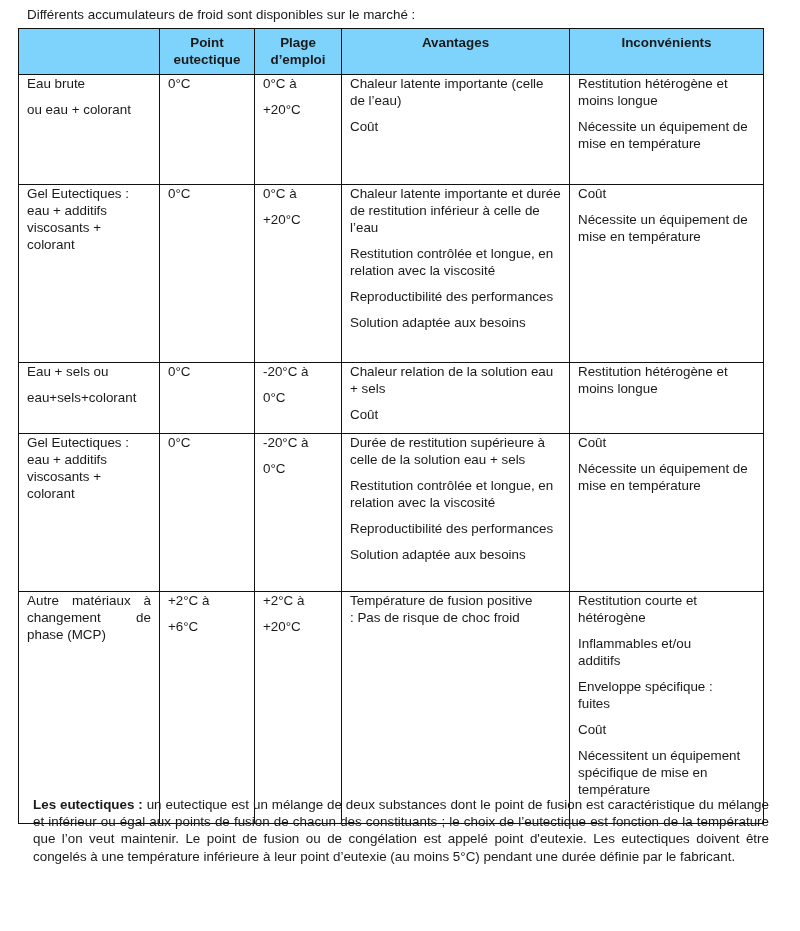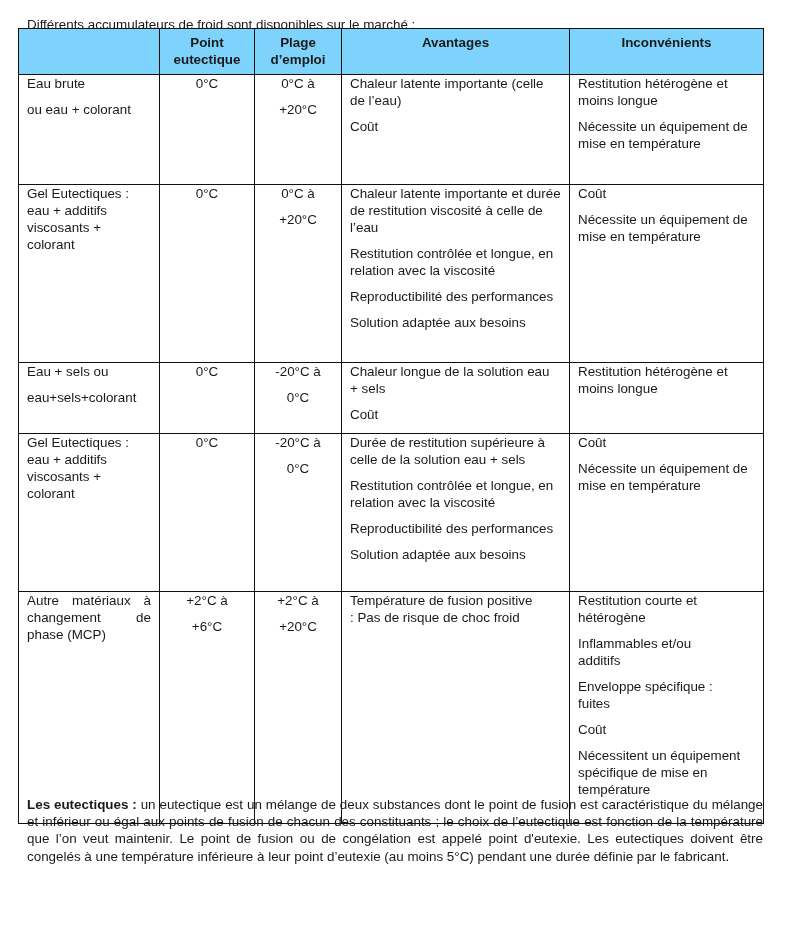--- a/index.html
+++ b/index.html
@@ -1,41 +1,41 @@
 <!DOCTYPE html>
 <html><head>
 <meta charset="utf-8">
 <style>
   html, body { margin: 0; padding: 0; background: #ffffff; }
   body {
     width: 800px; height: 931px; position: relative; overflow: hidden;
     font-family: "Liberation Sans", sans-serif; font-size: 13.4px; color: #1a1a1a;
   }
-  .intro { position: absolute; left: 27px; top: 16px; line-height: 17px; }
+  .intro { position: absolute; left: 27px; top: 6px; line-height: 17px; }
   table.acc {
     position: absolute; left: 18px; top: 28px;
     border-collapse: collapse; table-layout: fixed; width: 745px;
   }
   table.acc td, table.acc th {
     border: 1.5px solid #111; vertical-align: top; padding: 0 8px; line-height: 17px;
   }
   table.acc th {
     background: #7dd3fc; font-weight: bold; text-align: center; padding-top: 5px;
     height: 40px;
   }
   col.c1 { width: 141px; } col.c2 { width: 95px; } col.c3 { width: 87px; }
   col.c4 { width: 228px; } col.c5 { width: 194px; }
   td.name { padding-top: 6px; }
-  td.center { text-align: center; padding-top: 6px; margin-top: 40px; }
+  td.center { padding-top: 6px; margin-top: 40px; }
   td.list { padding-top: 6px; padding-bottom: 4px; }
   .p { margin: 0 0 9px 0; }
   .p:last-child { margin-bottom: 0; }
   .center .p { margin-bottom: 9px; }
   .justify { text-align: justify; text-align-last: left; }
-  .notes { position: absolute; left: 27px; top: 796px; width: 736px; line-height: 17.2px; text-align: justify; }
+  .notes { position: absolute; left: 33px; top: 796px; width: 736px; line-height: 17.2px; text-align: justify; }
   .notes p { margin: 0 0 8px 0; }
   .notes b { font-weight: bold; }
 </style>
 </head>
 <body>
 
 <div class="intro">Différents accumulateurs de froid sont disponibles sur le marché :</div>
 
 <table class="acc">
   <colgroup>
@@ -89,21 +89,21 @@
         <div>Gel Eutectiques : eau + additifs viscosants + colorant</div>
       </td>
       <td class="center">
         <div class="p">0°C</div>
       </td>
       <td class="center">
         <div class="p">0°C à</div>
         <div class="p">+20°C</div>
       </td>
       <td class="list">
-        <div class="p">Chaleur latente importante et durée de restitution viscosité à celle de l’eau</div>
+        <div class="p">Chaleur latente importante et durée de restitution inférieur à celle de l’eau</div>
         <div class="p">Restitution contrôlée et longue, en relation avec la viscosité</div>
         <div class="p">Reproductibilité des performances</div>
         <div class="p">Solution adaptée aux besoins</div>
       </td>
       <td class="list">
         <div class="p">Coût</div>
         <div class="p">Nécessite un équipement de mise en température</div>
       </td>
     </tr>
 
@@ -113,21 +113,21 @@
         <div class="p">eau+sels+colorant</div>
       </td>
       <td class="center">
         <div class="p">0°C</div>
       </td>
       <td class="center">
         <div class="p">-20°C à</div>
         <div class="p">0°C</div>
       </td>
       <td class="list">
-        <div class="p">Chaleur longue de la solution eau + sels</div>
+        <div class="p">Chaleur relation de la solution eau + sels</div>
         <div class="p">Coût</div>
       </td>
       <td class="list">
         <div class="p">Restitution hétérogène et moins longue</div>
       </td>
     </tr>
 
     <tr style="height:158px">
       <td class="name">
         <div>Gel Eutectiques : eau + additifs viscosants + colorant</div>

